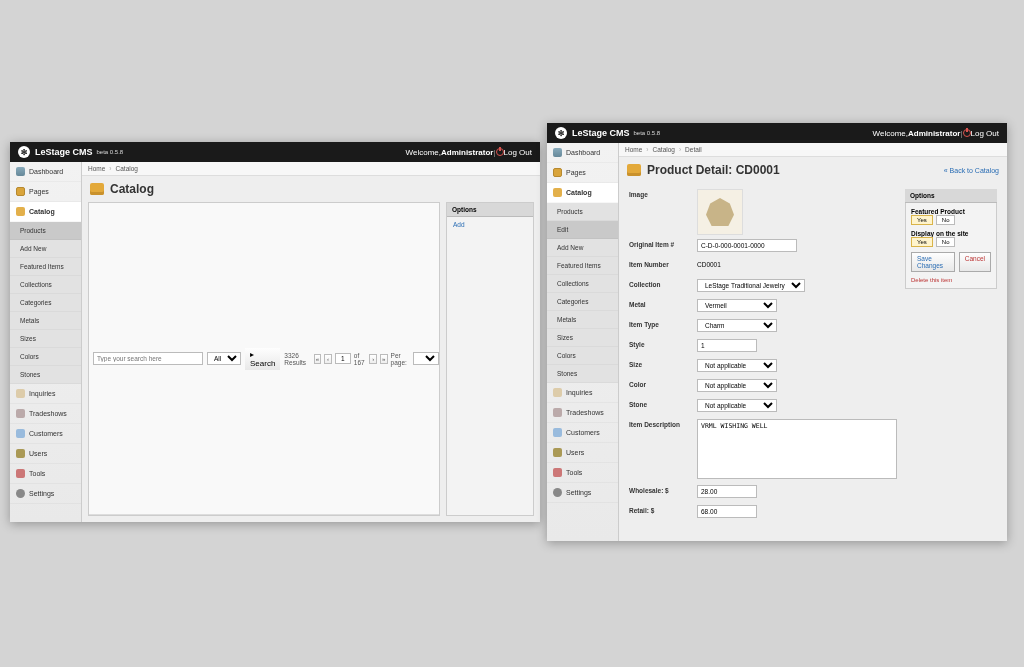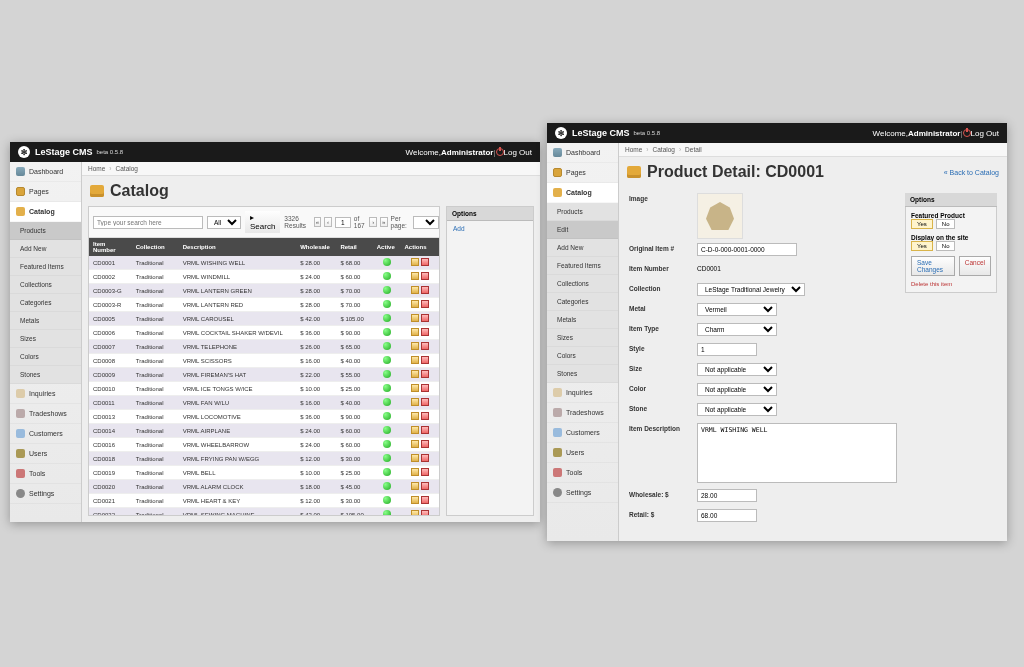--- a/index.html
+++ b/index.html
@@ -77,25 +77,25 @@
   .ic-cust { background:#9bd; }
   .ic-users { background:#a95; }
   .ic-tools { background:#c77; }
   .ic-settings { background:#888; border-radius:50%; }
 
   .main { flex:1; display:flex; flex-direction:column; overflow:hidden; background:#eee; }
   .crumbs { background:#f7f7f7; border-bottom:1px solid #ddd; padding:3px 6px; font-size:6.5px; color:#555; display:flex; gap:4px; }
   .crumbs .sep { color:#aaa; }
   .page-title-row { display:flex; align-items:center; padding:6px 8px; gap:6px; }
   .page-title-row .folder-ic { width:14px; height:12px; background:#e3a93a; border-radius:2px; box-shadow: inset 0 -3px #c9912c; }
-  .page-title-row h1 { font-size:16px; font-weight:600; color:#333; }
+  .page-title-row h1 { font-size:12px; font-weight:600; color:#333; }
   .page-title-row .back-link { margin-left:auto; color:#2a6db4; font-size:7px; cursor:pointer; }
 
   .content { flex:1; display:flex; gap:6px; padding:0 6px 6px 6px; overflow:hidden; }
-  .table-wrap { flex:1; display:flex; flex-direction:column; background:#fff; border:1px solid #ccc; overflow:hidden; }
+  .table-wrap { flex:1; display:flex; background:#fff; border:1px solid #ccc; overflow:hidden; }
   .searchbar { display:flex; align-items:center; gap:4px; padding:4px; border-bottom:1px solid #ddd; background:#f9f9f9; }
   .searchbar input[type=text] { flex:0 0 110px; font-size:6.5px; padding:2px 3px; border:1px solid #bbb; }
   .searchbar select, .searchbar button { font-size:6.5px; padding:1px 2px; border:1px solid #bbb; background:#fff; }
   .searchbar .btn { background:linear-gradient(#fefefe,#e8e8e8); padding:2px 5px; cursor:pointer; }
   .searchbar .pager { margin-left:auto; display:flex; align-items:center; gap:3px; font-size:6.5px; color:#555; }
   .searchbar .pager .pg-btn { width:10px; height:10px; border:1px solid #bbb; background:linear-gradient(#fff,#eee); display:inline-flex; align-items:center; justify-content:center; font-size:6px; cursor:pointer; }
   .searchbar .pager .pg-num { width:16px; text-align:center; border:1px solid #bbb; padding:1px; font-size:6.5px; }
   .searchbar .pager select { width:26px; }
 
   table.data { width:100%; border-collapse:collapse; font-size:6px; }

